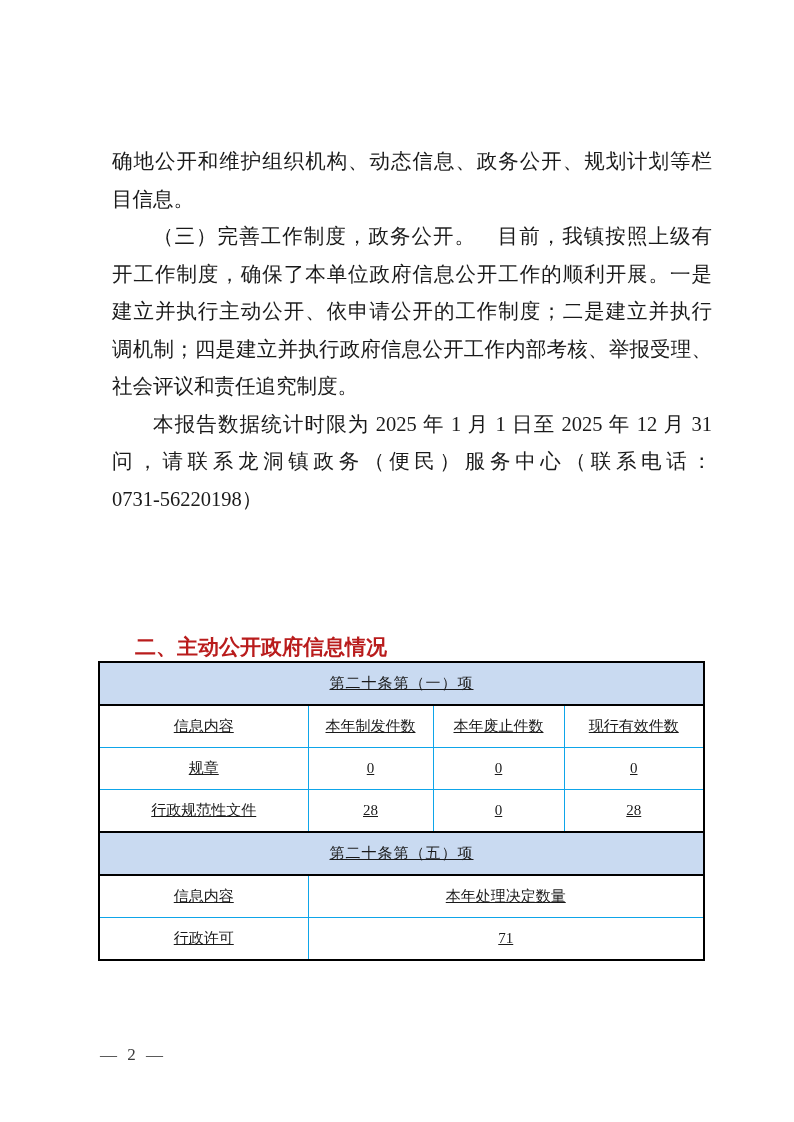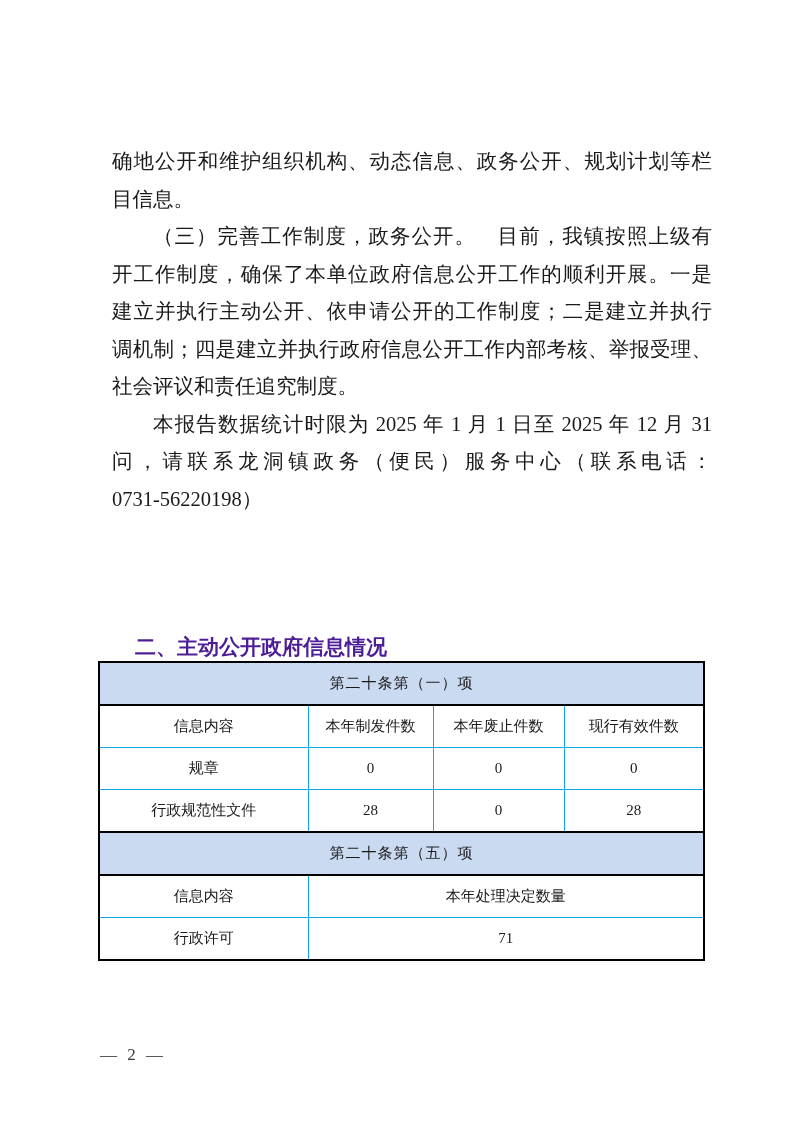--- a/index.html
+++ b/index.html
@@ -25,30 +25,31 @@
   }
   .text-line.full { text-align-last:justify; }
   .text-line.indent { padding-left:41px; }
   
   .section-heading {
     position:absolute; top:633px; left:100px; width:600px;
     margin:0; padding:0 0 0 35px;
     font-family:"Liberation Sans","DejaVu Sans",sans-serif;
     font-weight:700;
     font-size:21px; line-height:27px;
-    color:#4c1d95;
+    color:#b91c1c;
   }
   
   .info-table {
     position:absolute; top:661px; left:98px;
     border-collapse:collapse;
     table-layout:fixed;
     width:605px;
     font-size:15px;
     color:#1a1a1a;
+    text-decoration:underline;
   }
   .info-table td {
     border:1px solid #0ea5e9;
     text-align:center;
     vertical-align:middle;
     height:41px;
     padding:0 4px;
     font-family:"Liberation Serif","DejaVu Serif",serif;
   }
   .info-table { border:2px solid #000000; }

